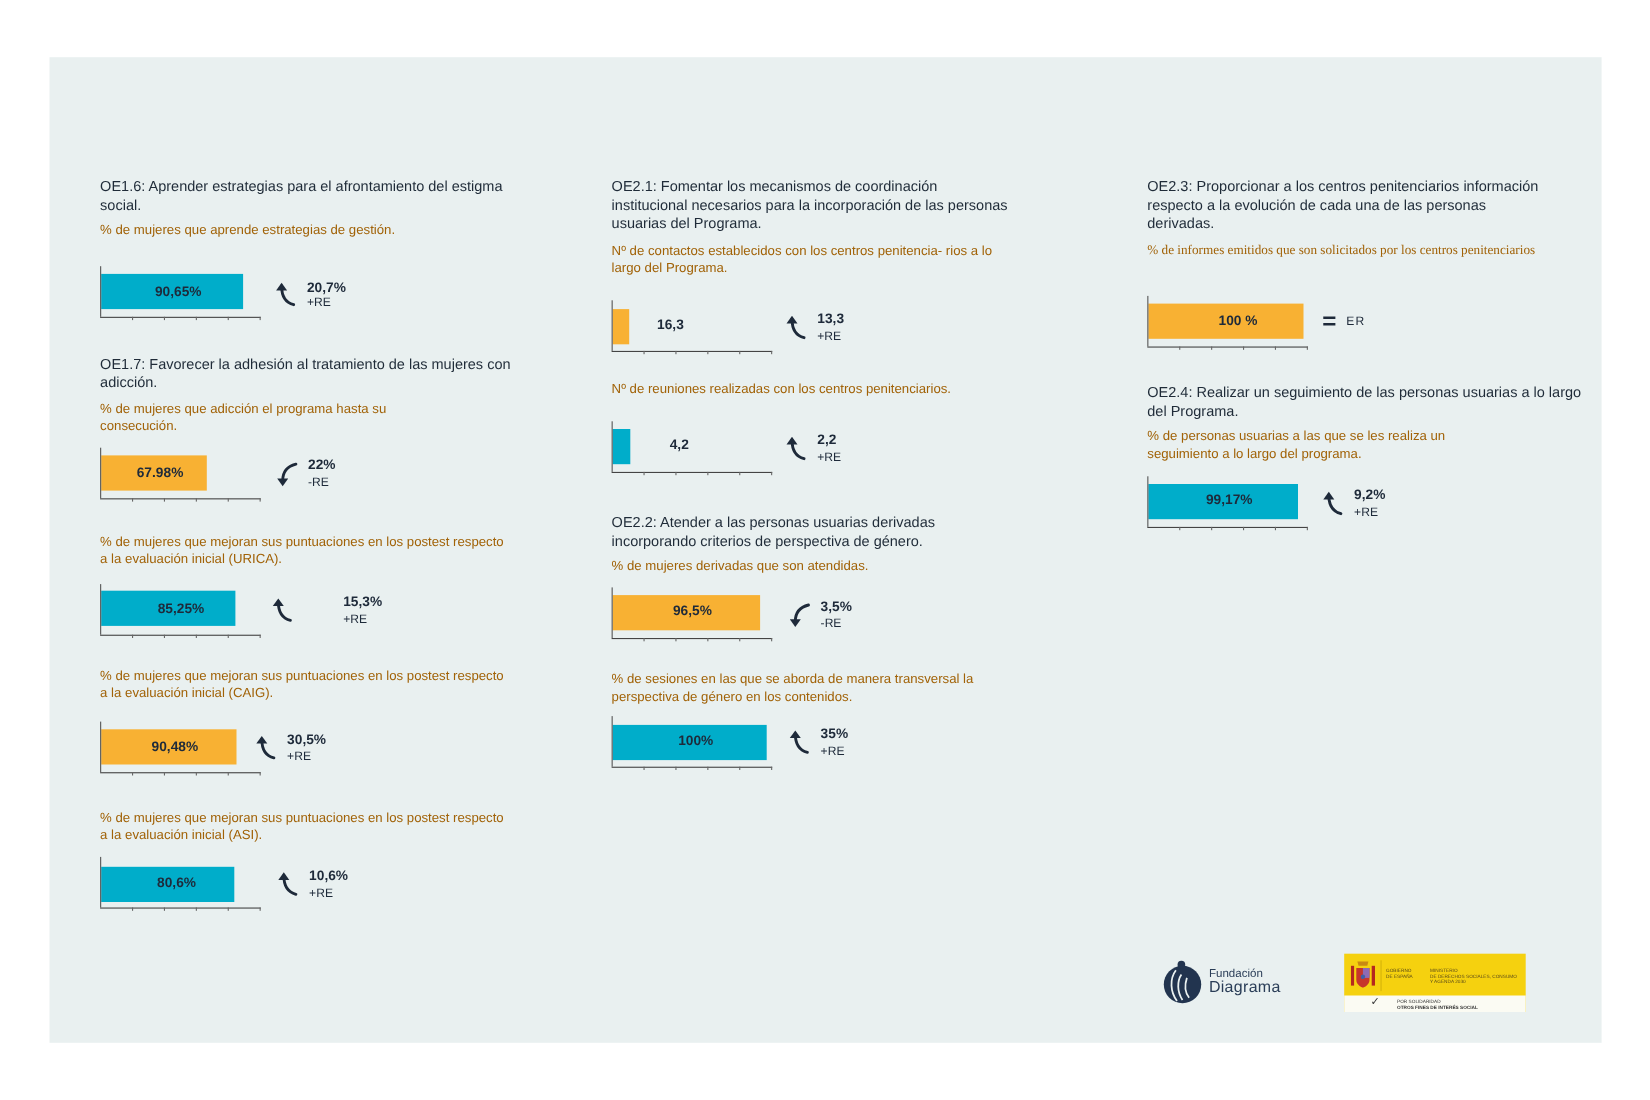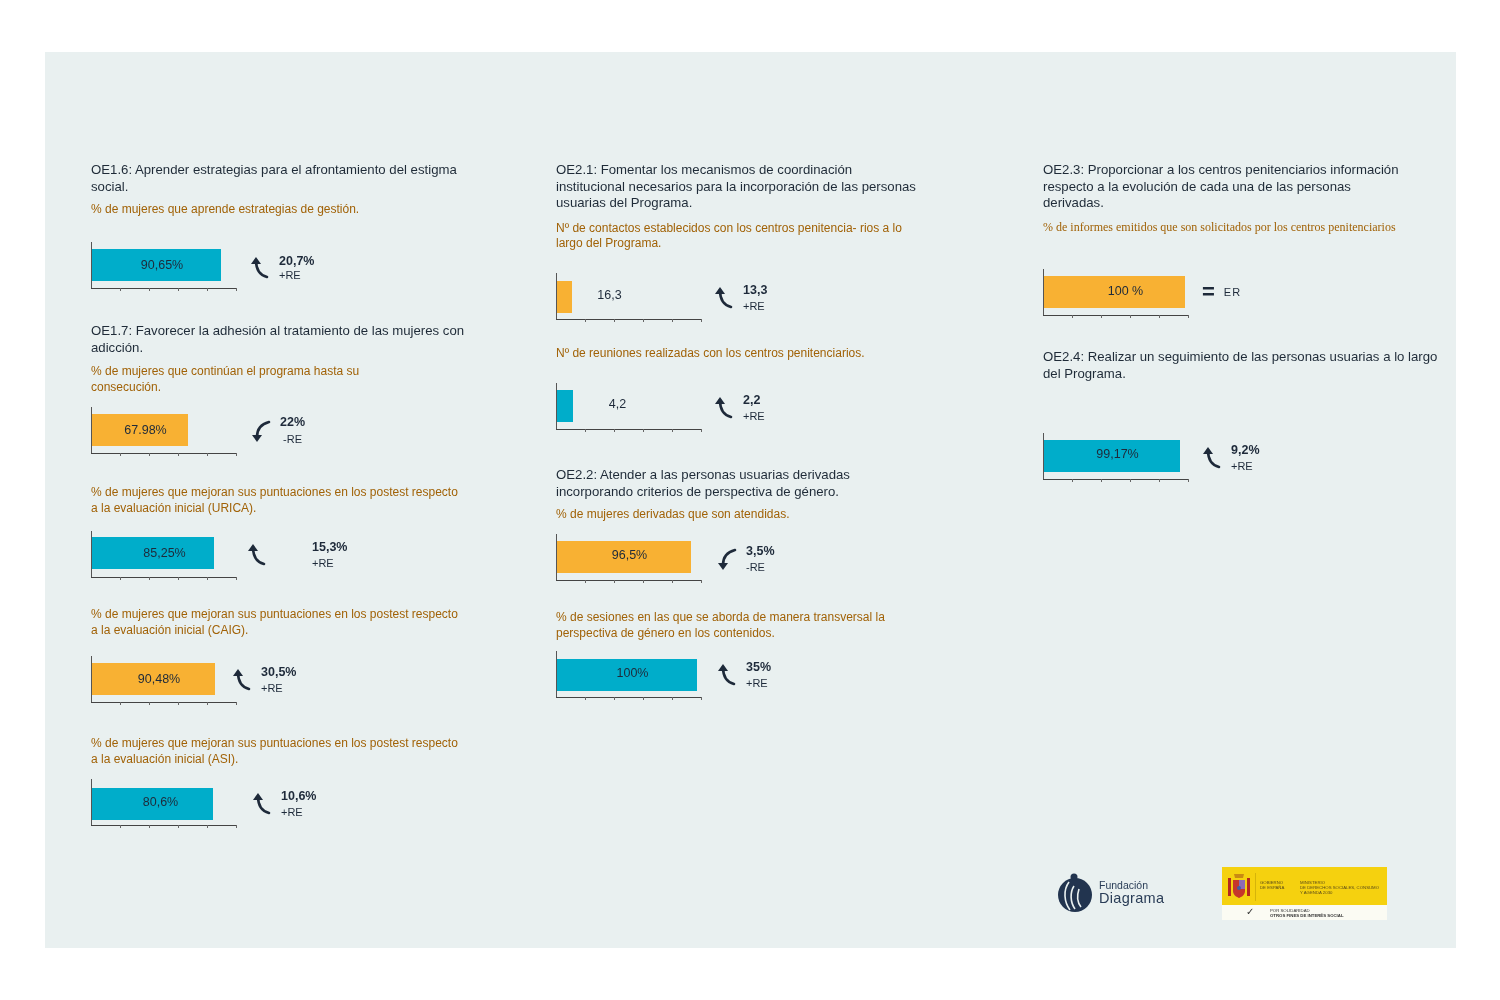--- a/index.html
+++ b/index.html
@@ -7,21 +7,21 @@
   body { font-family: "Liberation Sans", "DejaVu Sans", sans-serif; color: #1e2a3a; position: relative; }
   .panel { position: absolute; left: 45px; top: 52px; width: 1411px; height: 896px; background: #e9f0f0; }
   .block { position: absolute; }
   .obj-title { font-size: 13.2px; line-height: 16.5px; color: #1f2b38; }
   .ind-desc { font-size: 12px; line-height: 15.5px; color: #a16207; }
   .chart { position: absolute; width: 146px; height: 50px; }
   .chart .yaxis { position: absolute; left: 0; top: 0; width: 1px; height: 46px; background: #555; }
   .chart .xaxis { position: absolute; left: 0; top: 46px; width: 146px; height: 1px; background: #444; }
   .chart .tick { position: absolute; top: 46px; width: 1px; height: 3px; background: #666; }
   .bar { position: absolute; left: 1px; height: 32px; }
-  .bar-label { position: absolute; top: 0; height: 32px; line-height: 32px; font-size: 12.5px; font-weight: normal; color: #1e2a3a; text-align: center; white-space: nowrap; padding-left: 11px; }
+  .bar-label { position: absolute; top: 0; height: 32px; line-height: 32px; font-size: 12.5px; font-weight: bold; color: #1e2a3a; text-align: center; white-space: nowrap; padding-left: 11px; }
   .delta { position: absolute; display: flex; align-items: center; }
   .delta svg { width: 22px; height: 26px; }
   .delta-text { margin-left: 8px; }
   .delta-value { font-size: 12.5px; font-weight: bold; color: #1e2a3a; line-height: 14px; }
   .delta-tag { font-size: 11px; color: #1e2a3a; line-height: 14px; }
   .eq { font-size: 22px; font-weight: bold; color: #1e2a3a; line-height: 20px; }
   .logo-fd { position: absolute; left: 1057px; top: 872px; display: flex; align-items: center; }
   .logo-fd .txt1 { font-size: 10.5px; color: #2a3d57; line-height: 11px; }
   .logo-fd .txt2 { font-size: 14.5px; color: #2a3d57; line-height: 15px; letter-spacing: 0.3px; }
   .logo-gov { position: absolute; left: 1222px; top: 867px; width: 165px; height: 53px; background: #f5d10f; }
@@ -55,34 +55,34 @@
       <path d="M2 9 L7 2 L12 9 Z" fill="#1e2a3a"></path>
     </svg>
   <div class="delta-text">
     <div class="delta-value">20,7%</div>
     <div class="delta-tag">+RE</div>
   </div>
 </div>
 
 <div class="block" style="left:91px; top:323px; width:385px;">
   <div class="obj-title">OE1.7: Favorecer la adhesión al tratamiento de las mujeres con adicción.</div>
-  <div class="ind-desc" style="margin-top:8px; width:320px;">% de mujeres que continúan el programa hasta su consecución.</div>
+  <div class="ind-desc" style="margin-top:8px; width:320px;">% de mujeres que adicción el programa hasta su consecución.</div>
 </div>
 <div class="chart" style="left:91px; top:407px;">
   <div class="bar" style="top:7px; width:96px; background:#f8b133;"></div>
   <div class="bar-label" style="top:7px; left:1px; width:96px;">67.98%</div>
   <div class="yaxis"></div>
   <div class="xaxis"></div>
   <div class="tick" style="left:29px;"></div>
   <div class="tick" style="left:58px;"></div>
   <div class="tick" style="left:87px;"></div>
   <div class="tick" style="left:116px;"></div>
   <div class="tick" style="left:145px;"></div>
 </div>
-<div class="delta" style="left:250px; top:415px;text-align:center;">
+<div class="delta" style="left:250px; top:415px;">
   <svg viewBox="0 0 22 26">
       <path d="M19 4 C11 6 7 11 7 19" fill="none" stroke="#1e2a3a" stroke-width="2.6" stroke-linecap="round"></path>
       <path d="M2 17 L7 24 L12 17 Z" fill="#1e2a3a"></path>
     </svg>
   <div class="delta-text">
     <div class="delta-value">22%</div>
     <div class="delta-tag" style="margin-top:3px;">-RE</div>
   </div>
 </div>
 
@@ -278,20 +278,21 @@
   <div class="tick" style="left:116px;"></div>
   <div class="tick" style="left:145px;"></div>
 </div>
 <div class="delta" style="left:1202px; top:282px;">
   <span class="eq">=</span>
   <span class="delta-tag" style="margin-left:9px; letter-spacing:1px;">ER</span>
 </div>
 
 <div class="block" style="left:1043px; top:349px; width:400px;">
   <div class="obj-title">OE2.4: Realizar un seguimiento de las personas usuarias a lo largo del Programa.</div>
+  <div class="ind-desc" style="margin-top:7px; width:320px;">% de personas usuarias a las que se les realiza un seguimiento a lo largo del programa.</div>
 </div>
 <div class="chart" style="left:1043px; top:433px;">
   <div class="bar" style="top:7px; width:136px; background:#00adca;"></div>
   <div class="bar-label" style="top:5px; left:1px; width:136px;">99,17%</div>
   <div class="yaxis"></div>
   <div class="xaxis"></div>
   <div class="tick" style="left:29px;"></div>
   <div class="tick" style="left:58px;"></div>
   <div class="tick" style="left:87px;"></div>
   <div class="tick" style="left:116px;"></div>

